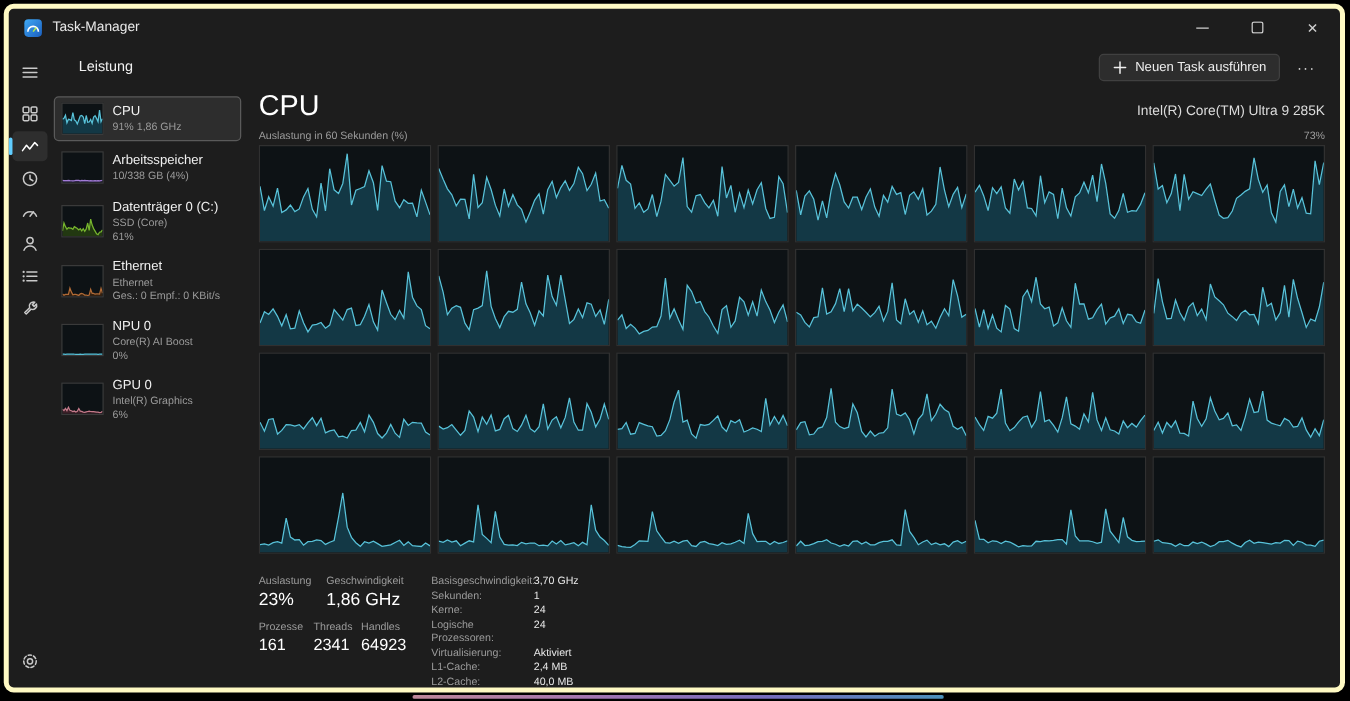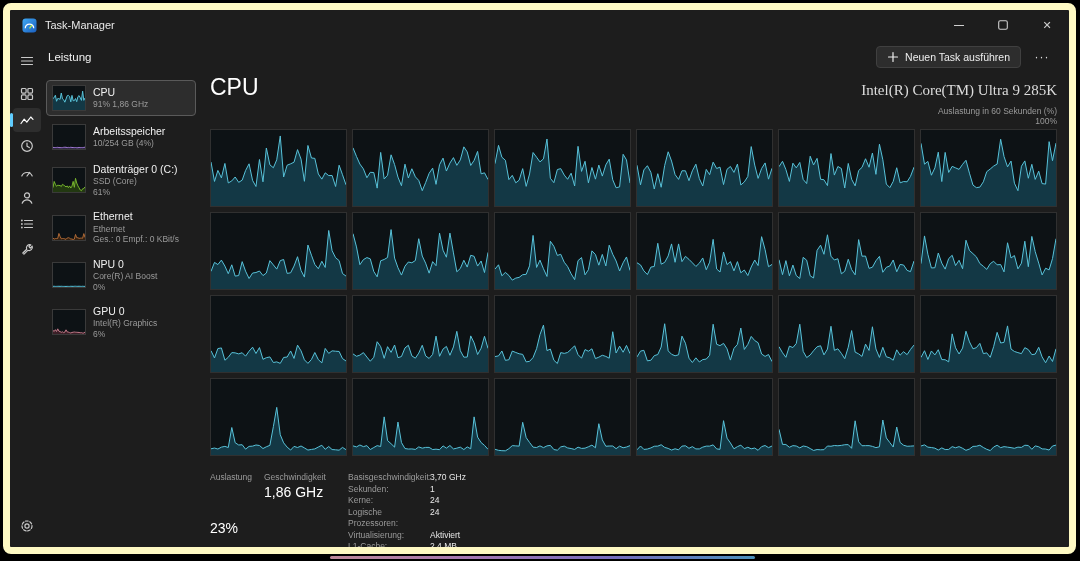--- a/index.html
+++ b/index.html
@@ -1,62 +1,62 @@
 <!DOCTYPE html>
 <html><head>
 <meta charset="utf-8">
 <style>
   html,body{margin:0;padding:0;width:1080px;height:561px;background:#000;overflow:hidden;
     font-family:"Liberation Sans","DejaVu Sans",sans-serif;-webkit-font-smoothing:antialiased;position:relative;}
   .window{position:absolute;left:3px;top:3px;width:1073px;height:551px;background:#1d1d1d;
-    border:7px solid #fef9c3;border-radius:8px;overflow:hidden;box-sizing:border-box;}
+    border:4px solid #fef9c3;border-radius:8px;overflow:hidden;box-sizing:border-box;}
   
   .titlebar{height:30px;display:flex;align-items:center;}
   .app-icon{width:15px;height:15px;margin:0 8px 0 12px;flex:none;}
   .title-text{font-size:11px;color:#e8e8e8;}
   .win-controls{margin-left:auto;display:flex;height:100%;}
   .win-btn{width:44px;height:100%;display:flex;align-items:center;justify-content:center;color:#cfcfcf;font-size:11px;cursor:default;}
   .min-glyph{display:block;width:10px;border-top:1px solid #cfcfcf;}
   
   .rail{position:absolute;left:0;top:30px;bottom:0;width:34px;display:flex;flex-direction:column;align-items:center;padding:8px 0;box-sizing:border-box;}
   .rail-btn{width:28px;height:24px;margin:1px 0;display:flex;align-items:center;justify-content:center;border-radius:4px;position:relative;}
   .rail-btn.hamburger{margin-bottom:8px;}
   .rail-btn.selected{background:#2e2e2e;}
   .rail-btn.selected::before{content:"";position:absolute;left:-3px;top:5px;width:3px;height:14px;border-radius:2px;background:#60cdff;}
   .rail-spacer{flex:1;}
   .ric{stroke:#c9c9c9;fill:none;stroke-width:1.2;stroke-linecap:round;stroke-linejoin:round;}
   
-  .header{position:absolute;left:28px;right:0;top:30px;height:34px;display:flex;align-items:center;}
+  .header{position:absolute;left:46px;right:0;top:30px;height:34px;display:flex;align-items:center;}
   .page-title{font-size:11.5px;color:#f0f0f0;margin-left:10px;}
   .header-actions{margin-left:auto;display:flex;align-items:center;gap:8px;margin-right:14px;}
   .btn-newtask{display:flex;align-items:center;gap:6px;background:#2d2d2d;border:1px solid #404040;color:#eee;
     font-size:10.5px;padding:4px 10px;border-radius:4px;}
   .btn-more{width:26px;height:22px;display:flex;align-items:center;justify-content:center;color:#ddd;font-size:12px;letter-spacing:1px;}
   
   .sidebar{position:absolute;left:36px;top:70px;width:150px;}
   .side-item{display:flex;gap:7px;padding:4px 5px;margin-bottom:3px;border-radius:4px;border:1px solid transparent;align-items:center;}
   .side-item.selected{background:#2d2d2d;border-color:#5a5a5a;}
   .side-thumb{width:34px;height:26px;background:#0d1215;border:1px solid #3a3a3a;flex:none;box-sizing:border-box;}
   .side-texts{display:flex;flex-direction:column;line-height:1.25;}
   .side-name{font-size:10.5px;color:#f0f0f0;}
   .side-sub{font-size:8.5px;color:#9b9b9b;}
   
   .main{position:absolute;left:200px;top:64px;right:12px;}
   .main-header{display:flex;align-items:baseline;justify-content:space-between;height:30px;}
   .main-title{font-size:23px;color:#fff;font-weight:400;}
-  .main-sub{font-size:15px;color:#dcdcdc;font-family:Liberation Serif, serif;}
-  .chart-caption{display:flex;justify-content:space-between;align-items:flex-end;font-size:8.5px;color:#9b9b9b;margin:2px 0 3px 0;flex-direction:column;}
+  .main-sub{font-size:11px;color:#dcdcdc;}
+  .chart-caption{display:flex;justify-content:space-between;align-items:flex-end;font-size:8.5px;color:#9b9b9b;margin:2px 0 3px 0;}
   .grid{display:grid;grid-template-columns:repeat(6,1fr);gap:5px;}
   .cell{height:78px;box-sizing:border-box;border:1px solid #303030;}
   
   .stats{display:flex;margin-top:16px;}
   .stats-left{width:118px;flex:none;}
   .sl-row{display:flex;margin-bottom:9px;}
   .sl-col{display:flex;flex-direction:column;}
-  .w54{width:54px;gap:36px;} .w46{width:46px;} .w40{width:40px;}
+  .w54{width:54px;} .w46{width:46px;} .w40{width:40px;}
   .label{font-size:8.5px;color:#9b9b9b;margin-bottom:2px;white-space:nowrap;}
   .value{font-size:14px;color:#fff;white-space:nowrap;}
   .value-sm{font-size:13px;color:#fff;white-space:nowrap;}
   .stats-right{margin-left:2px;}
   .spec-row{display:flex;line-height:11.5px;font-size:8.5px;}
   .spec-label{width:82px;color:#9b9b9b;flex:none;padding-left:18px;}
   .spec-value{color:#e8e8e8;}
   .bottom-strip{position:absolute;left:330px;top:556px;width:425px;height:3px;border-radius:2px;opacity:.85;
     background:linear-gradient(90deg,#df9fb4,#c08ad0,#8a7fde,#58aadc);}
 </style>
@@ -182,21 +182,21 @@
     </div>
     <div class="side-item">
       <div class="side-thumb">
           <svg viewBox="0 0 100 60" preserveAspectRatio="none" style="width:100%;height:100%;display:block">
             <path d="M0.0,55.9 L3.7,56.3 L7.4,56.3 L11.1,56.1 L14.8,55.8 L18.5,56.4 L22.2,56.5 L25.9,56.6 L29.6,56.5 L33.3,55.8 L37.0,55.6 L40.7,55.7 L44.4,56.5 L48.1,56.0 L51.9,56.4 L55.6,55.7 L59.3,56.2 L63.0,56.3 L66.7,56.5 L70.4,56.3 L74.1,56.7 L77.8,56.8 L81.5,56.1 L85.2,56.5 L88.9,56.4 L92.6,56.5 L96.3,56.0 L100.0,55.5 L100,60 L0,60 Z" fill="#352a4c" fill-opacity="0.85"></path>
             <path d="M0.0,55.9 L3.7,56.3 L7.4,56.3 L11.1,56.1 L14.8,55.8 L18.5,56.4 L22.2,56.5 L25.9,56.6 L29.6,56.5 L33.3,55.8 L37.0,55.6 L40.7,55.7 L44.4,56.5 L48.1,56.0 L51.9,56.4 L55.6,55.7 L59.3,56.2 L63.0,56.3 L66.7,56.5 L70.4,56.3 L74.1,56.7 L77.8,56.8 L81.5,56.1 L85.2,56.5 L88.9,56.4 L92.6,56.5 L96.3,56.0 L100.0,55.5" fill="none" stroke="#a27bd6" stroke-width="1" vector-effect="non-scaling-stroke"></path>
           </svg>
         </div>
       <div class="side-texts">
         <span class="side-name">Arbeitsspeicher</span>
-        <span class="side-sub">10/254 GB (4%)</span>
+        <span class="side-sub">10/338 GB (4%)</span>
       </div>
     </div>
     <div class="side-item">
       <div class="side-thumb">
           <svg viewBox="0 0 100 60" preserveAspectRatio="none" style="width:100%;height:100%;display:block">
             <path d="M0.0,49.1 L3.7,33.6 L7.4,40.8 L11.1,45.9 L14.8,42.7 L18.5,43.7 L22.2,43.8 L25.9,46.3 L29.6,40.8 L33.3,42.7 L37.0,44.7 L40.7,47.5 L44.4,44.8 L48.1,49.3 L51.9,44.8 L55.6,50.1 L59.3,45.4 L63.0,33.5 L66.7,48.3 L70.4,25.9 L74.1,37.6 L77.8,44.7 L81.5,49.7 L85.2,55.0 L88.9,56.8 L92.6,51.9 L96.3,51.4 L100.0,47.1 L100,60 L0,60 Z" fill="#273f10" fill-opacity="0.85"></path>
             <path d="M0.0,49.1 L3.7,33.6 L7.4,40.8 L11.1,45.9 L14.8,42.7 L18.5,43.7 L22.2,43.8 L25.9,46.3 L29.6,40.8 L33.3,42.7 L37.0,44.7 L40.7,47.5 L44.4,44.8 L48.1,49.3 L51.9,44.8 L55.6,50.1 L59.3,45.4 L63.0,33.5 L66.7,48.3 L70.4,25.9 L74.1,37.6 L77.8,44.7 L81.5,49.7 L85.2,55.0 L88.9,56.8 L92.6,51.9 L96.3,51.4 L100.0,47.1" fill="none" stroke="#77b62e" stroke-width="1" vector-effect="non-scaling-stroke"></path>
           </svg>
         </div>
       <div class="side-texts">
@@ -246,21 +246,21 @@
     </div>
   </div>
 
   <div class="main">
     <div class="main-header">
       <span class="main-title">CPU</span>
       <span class="main-sub">Intel(R) Core(TM) Ultra 9 285K</span>
     </div>
     <div class="chart-caption">
       <span>Auslastung in 60 Sekunden (%)</span>
-      <span>100%</span>
+      <span>73%</span>
     </div>
     <div class="grid">
         <div class="cell" style="background: rgb(13, 18, 21); border-color: rgb(48, 48, 48);">
           <svg viewBox="0 0 100 60" preserveAspectRatio="none" style="width:100%;height:100%;display:block">
             <path d="M0.0,25.3 L2.6,40.6 L5.1,31.9 L7.7,37.8 L10.3,26.4 L12.8,41.8 L15.4,40.2 L17.9,37.1 L20.5,41.3 L23.1,39.6 L25.6,32.0 L28.2,26.7 L30.8,39.8 L33.3,44.6 L35.9,23.3 L38.5,40.9 L41.0,14.2 L43.6,27.5 L46.2,29.8 L48.7,23.5 L51.3,4.7 L53.8,37.1 L56.4,27.8 L59.0,26.7 L61.5,25.4 L64.1,15.5 L66.7,23.0 L69.2,40.5 L71.8,12.2 L74.4,22.1 L76.9,22.4 L79.5,34.7 L82.1,38.8 L84.6,33.8 L87.2,36.0 L89.7,35.9 L92.3,44.6 L94.9,27.8 L97.4,35.3 L100.0,43.3 L100,60 L0,60 Z" fill="#15404d" fill-opacity="0.85"></path>
             <path d="M0.0,25.3 L2.6,40.6 L5.1,31.9 L7.7,37.8 L10.3,26.4 L12.8,41.8 L15.4,40.2 L17.9,37.1 L20.5,41.3 L23.1,39.6 L25.6,32.0 L28.2,26.7 L30.8,39.8 L33.3,44.6 L35.9,23.3 L38.5,40.9 L41.0,14.2 L43.6,27.5 L46.2,29.8 L48.7,23.5 L51.3,4.7 L53.8,37.1 L56.4,27.8 L59.0,26.7 L61.5,25.4 L64.1,15.5 L66.7,23.0 L69.2,40.5 L71.8,12.2 L74.4,22.1 L76.9,22.4 L79.5,34.7 L82.1,38.8 L84.6,33.8 L87.2,36.0 L89.7,35.9 L92.3,44.6 L94.9,27.8 L97.4,35.3 L100.0,43.3" fill="none" stroke="#58c2d9" stroke-width="1" vector-effect="non-scaling-stroke"></path>
           </svg>
         </div>
         <div class="cell" style="background: rgb(13, 18, 21); border-color: rgb(48, 48, 48);">
           <svg viewBox="0 0 100 60" preserveAspectRatio="none" style="width:100%;height:100%;display:block">
@@ -407,20 +407,34 @@
         <div class="sl-row">
           <div class="sl-col w54">
             <span class="label">Auslastung</span>
             <span class="value">23%</span>
           </div>
           <div class="sl-col">
             <span class="label">Geschwindigkeit</span>
             <span class="value">1,86 GHz</span>
           </div>
         </div>
+        <div class="sl-row">
+          <div class="sl-col w46">
+            <span class="label">Prozesse</span>
+            <span class="value-sm">161</span>
+          </div>
+          <div class="sl-col w40">
+            <span class="label">Threads</span>
+            <span class="value-sm">2341</span>
+          </div>
+          <div class="sl-col">
+            <span class="label">Handles</span>
+            <span class="value-sm">64923</span>
+          </div>
+        </div>
       </div>
       <div class="stats-right">
         <div class="spec-row">
             <span class="spec-label">Basisgeschwindigkeit:</span>
             <span class="spec-value">3,70 GHz</span>
           </div>
         <div class="spec-row">
             <span class="spec-label">Sekunden:</span>
             <span class="spec-value">1</span>
           </div>

